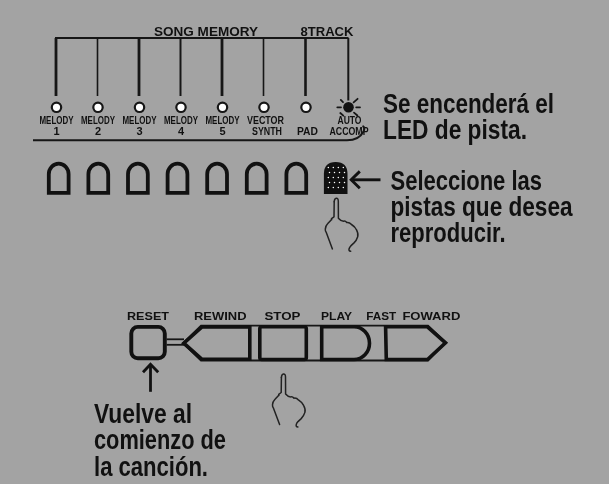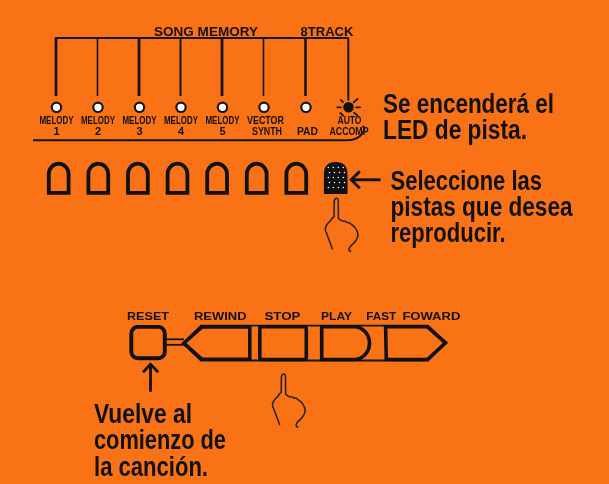--- a/index.html
+++ b/index.html
@@ -1,16 +1,16 @@
 <!DOCTYPE html>
 <html><head>
 <meta charset="utf-8">
 <style>
   html,body{margin:0;padding:0;background:#fff;}
-  #page{position:relative;width:609px;height:484px;background:#f97316;overflow:hidden;
+  #page{position:relative;width:609px;height:484px;background:#a3a3a3;overflow:hidden;
         font-family:"Liberation Sans", sans-serif;}
   svg text{font-family:"Liberation Sans", sans-serif;font-weight:bold;fill:#111;}
 </style>
 </head>
 <body>
 <div id="page">
 <svg width="609" height="484" viewBox="0 0 609 484">
 
   <g fill="none" stroke="#161616">
     <path d="M55 38 H348.5" stroke-width="2"></path>

